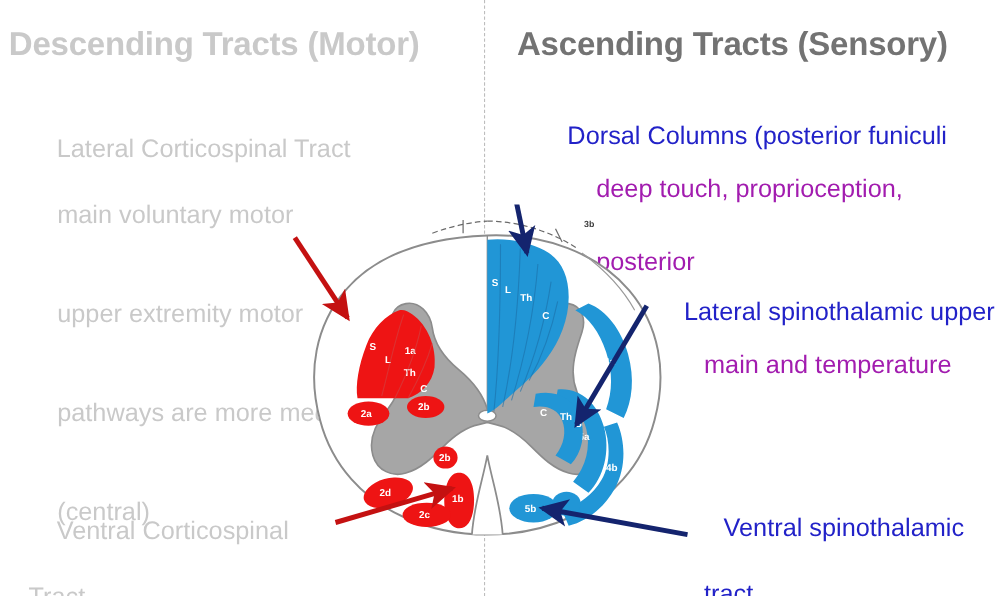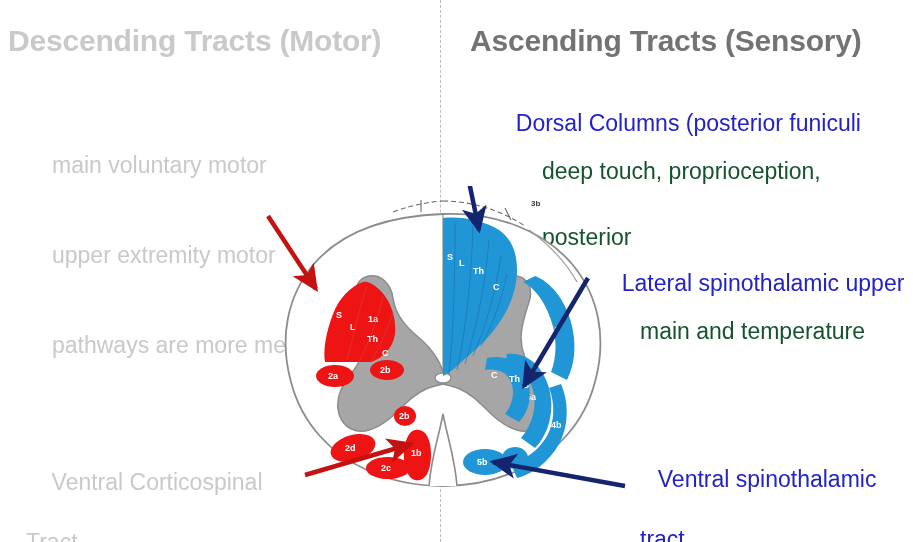--- a/index.html
+++ b/index.html
@@ -36,21 +36,21 @@
   #vct-block { left: 26px; top: 437px; }
 
   
   .head-right {
     left: 470px; top: 24px;
     font-size: 30px; font-weight: bold;
     color: #737373;
     letter-spacing: -0.2px;
   }
   .blue-lbl { color: #2222c8; font-size: 23px; line-height: 30px; margin-top: 12px; }
-  .black-sub { color: #14532d; font-size: 23px; line-height: 30px; }
+  .black-sub { color: #a21caf; font-size: 23px; line-height: 30px; }
   #dc-block { left: 498px; top: 90px; }
   #dc-block .ind { display: block; padding-left: 44px; }
   #lst-block { left: 604px; top: 250px; }
   #lst-block .ind { display: block; padding-left: 36px; }
   #vst-block { left: 640px; top: 446px; }
 
   
   #midline {
     position: absolute;
     left: 440px; top: 0;
@@ -68,23 +68,25 @@
 </head>
 <body>
 
 <div id="slide">
 
   <div id="midline"></div>
 
   <div class="txt head-left">Descending Tracts (Motor)</div>
 
   <div class="txt body-left" id="lct-block">
+    <span>Lateral Corticospinal Tract</span>
     <span class="ind">main voluntary motor</span>
     <span class="ind">upper extremity motor</span>
     <span class="ind">pathways are more medial</span>
+    <span class="ind">(central)</span>
   </div>
 
   <div class="txt body-left" id="vct-block">
     <span>Ventral Corticospinal</span>
     <span style="display:block">Tract</span>
     
   </div>
 
   <div class="txt head-right">Ascending Tracts (Sensory)</div>
 

